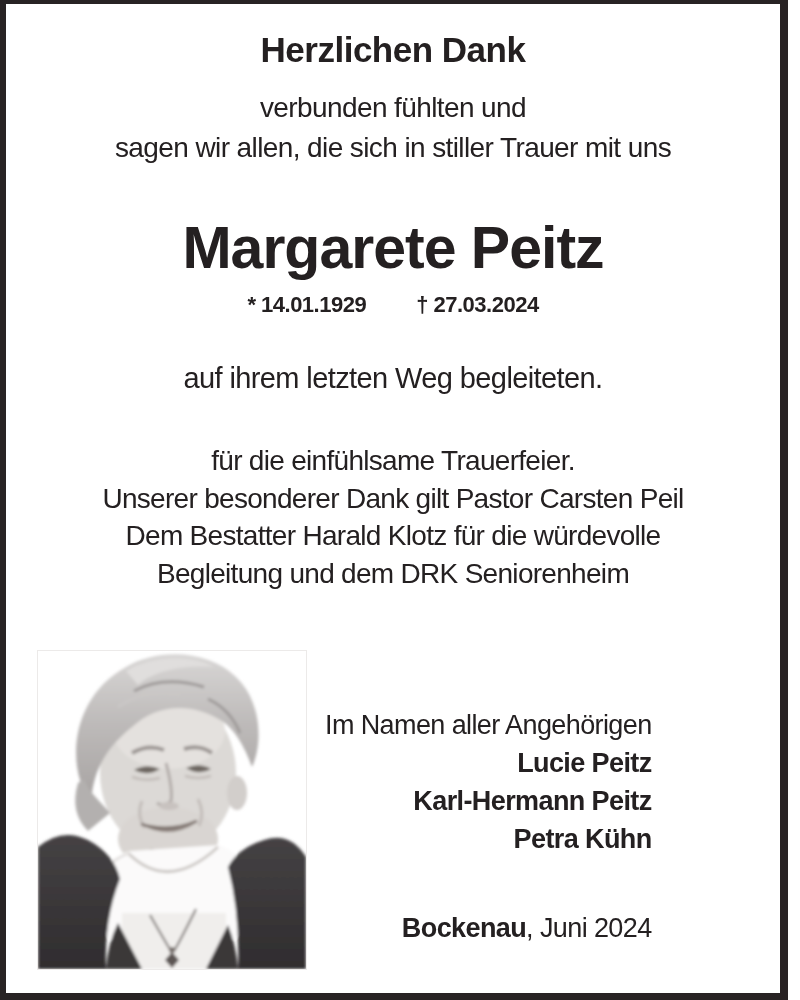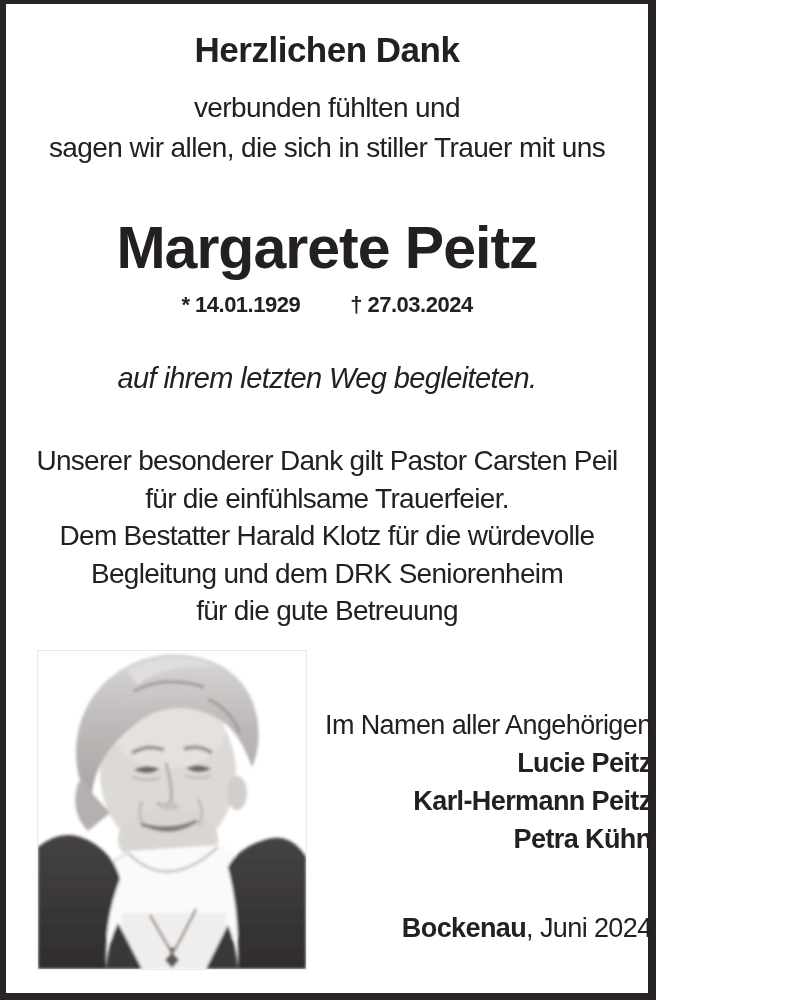--- a/index.html
+++ b/index.html
@@ -1,18 +1,18 @@
 <!DOCTYPE html>
 <html><head>
 <meta charset="utf-8">
 <style>
   html,body{margin:0;padding:0;background:#ffffff;}
   .frame{
     position:relative;
-    width:656px;height:1000px;
+    width:788px;height:1000px;
     background:#282324;
     font-family:"Liberation Sans","DejaVu Sans",sans-serif;
     color:#242021;
     overflow:hidden;
   }
   .inner{
     position:absolute;
     top:4px;left:6px;right:8px;bottom:7px;
     background:#ffffff;
   }
@@ -35,21 +35,20 @@
   .dates{
     top:288px;
     font-size:22px;font-weight:600;
     letter-spacing:-0.5px;
   }
   .dates .birth{margin-right:50px;}
   .closing{
     top:358px;
     font-size:29px;
     letter-spacing:-0.6px;
-    font-style:italic;
   }
   .thanks{
     top:438px;
     font-size:28px;line-height:37.5px;
     letter-spacing:-0.7px;
   }
   .photo{
     position:absolute;
     left:32px;top:647px;
     width:268px;height:318px;
@@ -81,25 +80,24 @@
 
     <div class="line deceased">Margarete Peitz</div>
 
     <div class="line dates">
       <span class="birth">* 14.01.1929</span><span>† 27.03.2024</span>
     </div>
 
     <div class="line closing">auf ihrem letzten Weg begleiteten.</div>
 
     <div class="line thanks">
+      <div>für die einfühlsame Trauerfeier.</div>
       <div>Unserer besonderer Dank gilt Pastor Carsten Peil</div>
-      <div>für die einfühlsame Trauerfeier.</div>
       <div>Dem Bestatter Harald Klotz für die würdevolle</div>
       <div>Begleitung und dem DRK Seniorenheim</div>
-      <div>für die gute Betreuung</div>
     </div>
 
     <div class="photo">
       <svg viewBox="0 0 268 318" xmlns="http://www.w3.org/2000/svg">
         <defs>
           <filter id="soften" x="-10%" y="-10%" width="120%" height="120%">
             <feGaussianBlur stdDeviation="1.6"></feGaussianBlur>
           </filter>
           <linearGradient id="hairg" x1="0" y1="0" x2="0" y2="1">
             <stop offset="0" stop-color="#d8d6d5"></stop>

